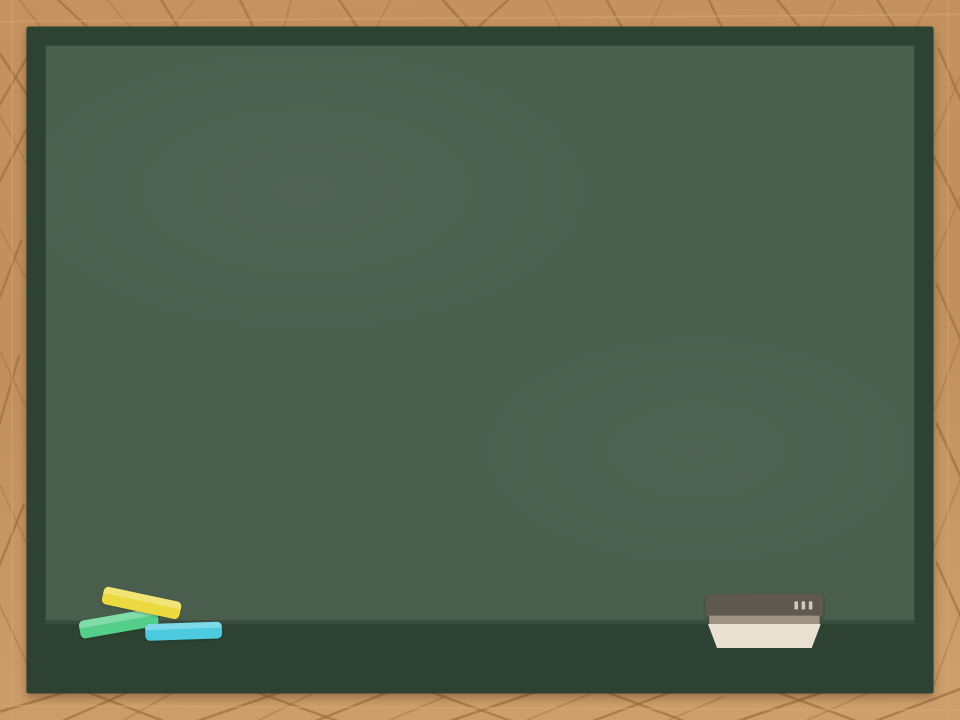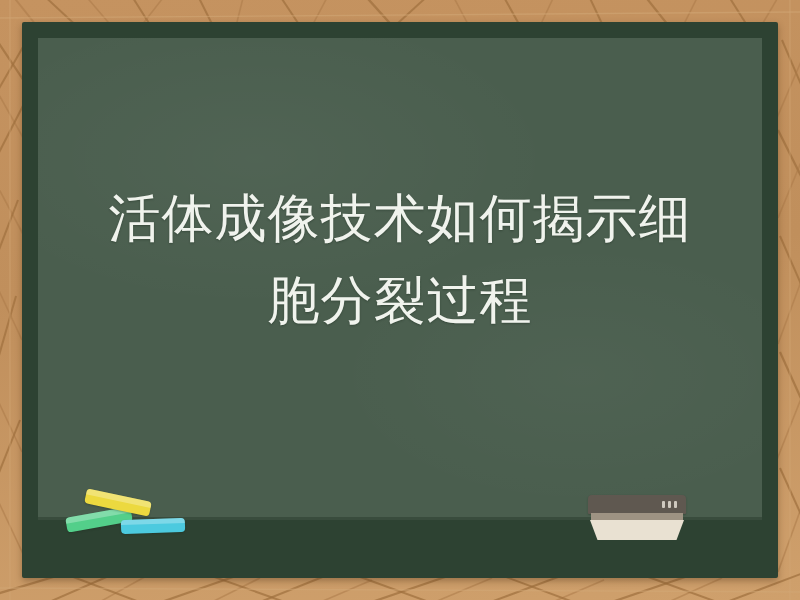--- a/index.html
+++ b/index.html
@@ -280,24 +280,20 @@
       <line class="light" x1="0" y1="588" x2="800" y2="592" stroke-width="1.4"></line>
     </svg>
   </div>
 
   <div class="board-outer">
     <div class="board-inner">
       <div class="board-ledge"></div>
     </div>
   </div>
 
-  <div class="title-wrap">
-    <div class="title-line">活体成像技术如何揭示细</div>
-    <div class="title-line">胞分裂过程</div>
-  </div>
 
   <div class="chalk" id="chalk-green"></div>
   <div class="chalk" id="chalk-yellow"></div>
   <div class="chalk" id="chalk-blue"></div>
 
   <div id="eraser">
     <div class="eraser-top">
       <div class="eraser-dots">
         <i></i>
         <i></i>

